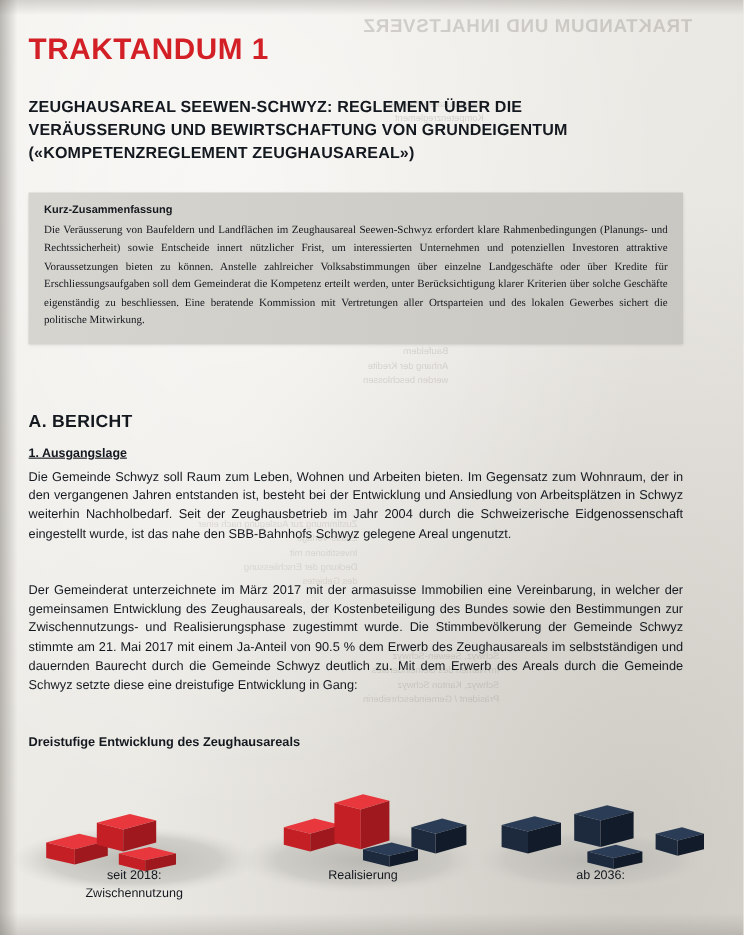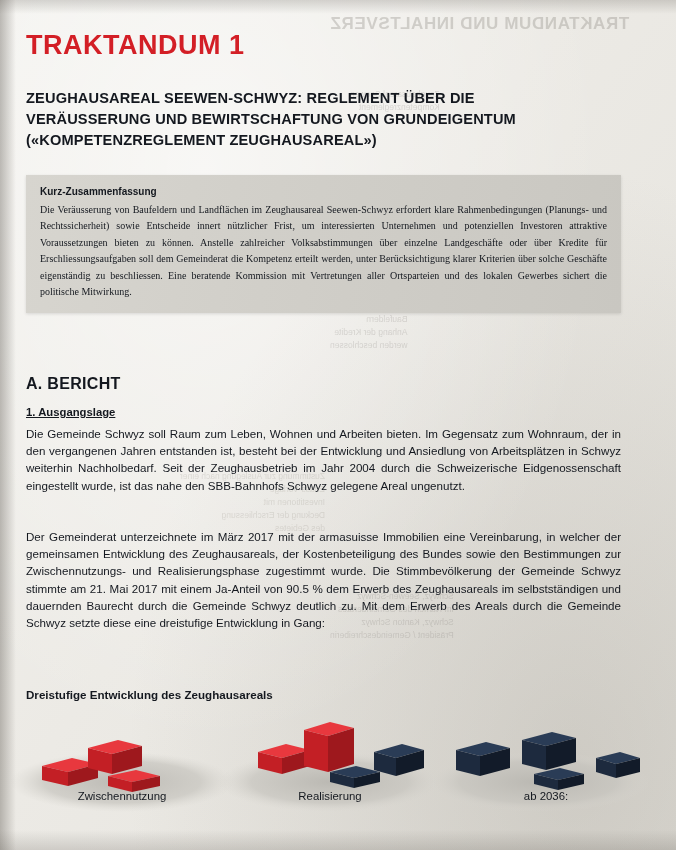--- a/index.html
+++ b/index.html
@@ -171,21 +171,20 @@
     color: #14181f;
   }
 
   .fig-caption {
     position: absolute;
     top: 668px;
     left: 26px;
     font-size: 11.6px;
     font-weight: bold;
     color: #14181f;
-    margin-top: 20px;
   }
 
   .figure {
     position: absolute;
     top: 690px;
     left: 0;
     width: 676px;
     height: 160px;
   }
 
@@ -334,20 +333,21 @@
     <g>
       <polygon points="596,68 620,62 640,68 616,74" fill="#2a3c56"></polygon>
       <polygon points="596,68 616,74 616,88 596,82" fill="#1d2a3e"></polygon>
       <polygon points="616,74 640,68 640,82 616,88" fill="#121b29"></polygon>
     </g>
   </g>
 </svg>
 
 <div class="stage-labels">
   <div class="stage-label sl1">
+    <div>seit 2018:</div>
     <div>Zwischennutzung</div>
   </div>
   <div class="stage-label sl2">
     <div>Realisierung</div>
   </div>
   <div class="stage-label sl3">
     <div>ab 2036:</div>
   </div>
 </div>
 

